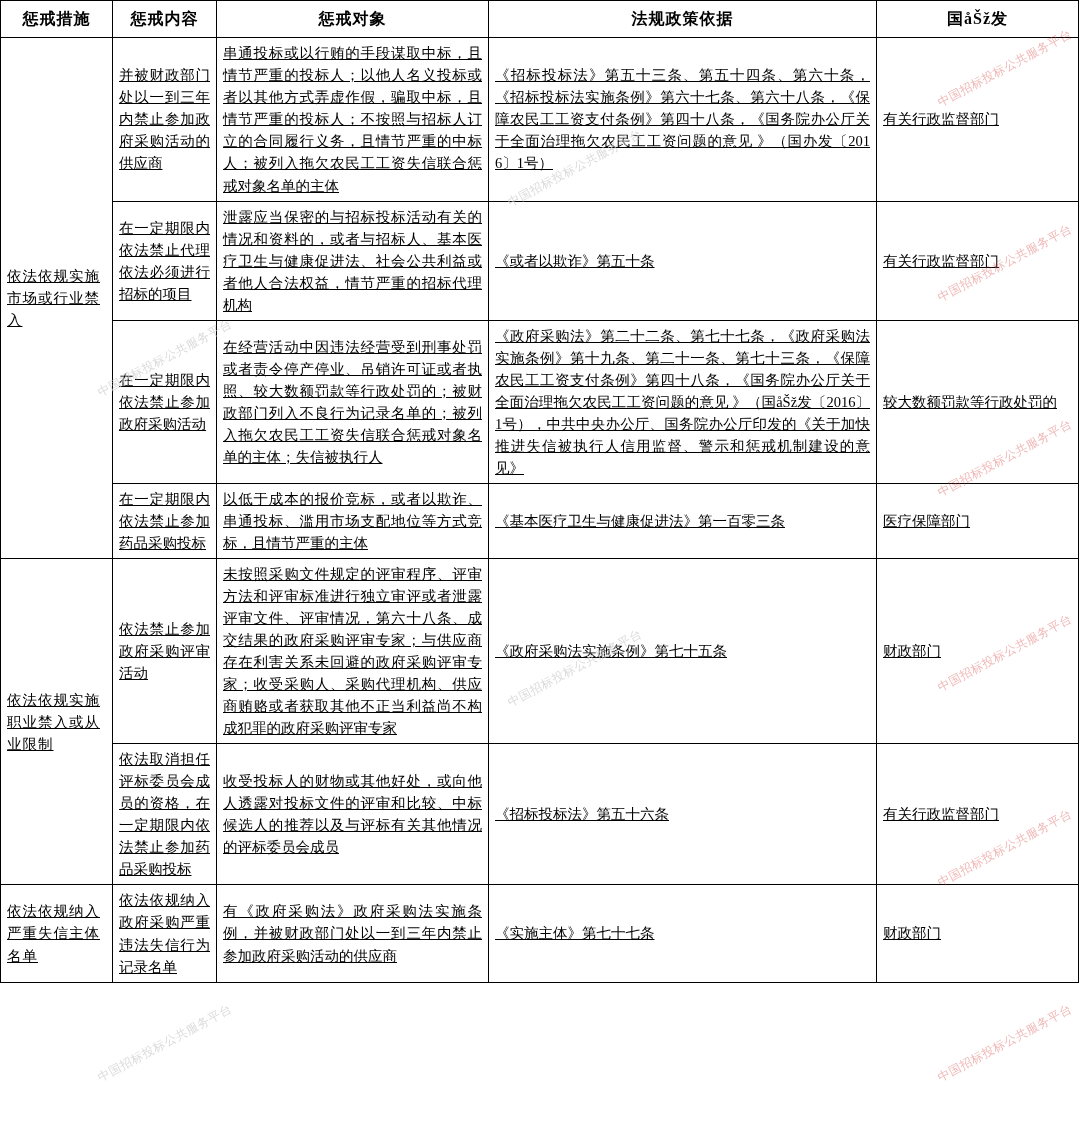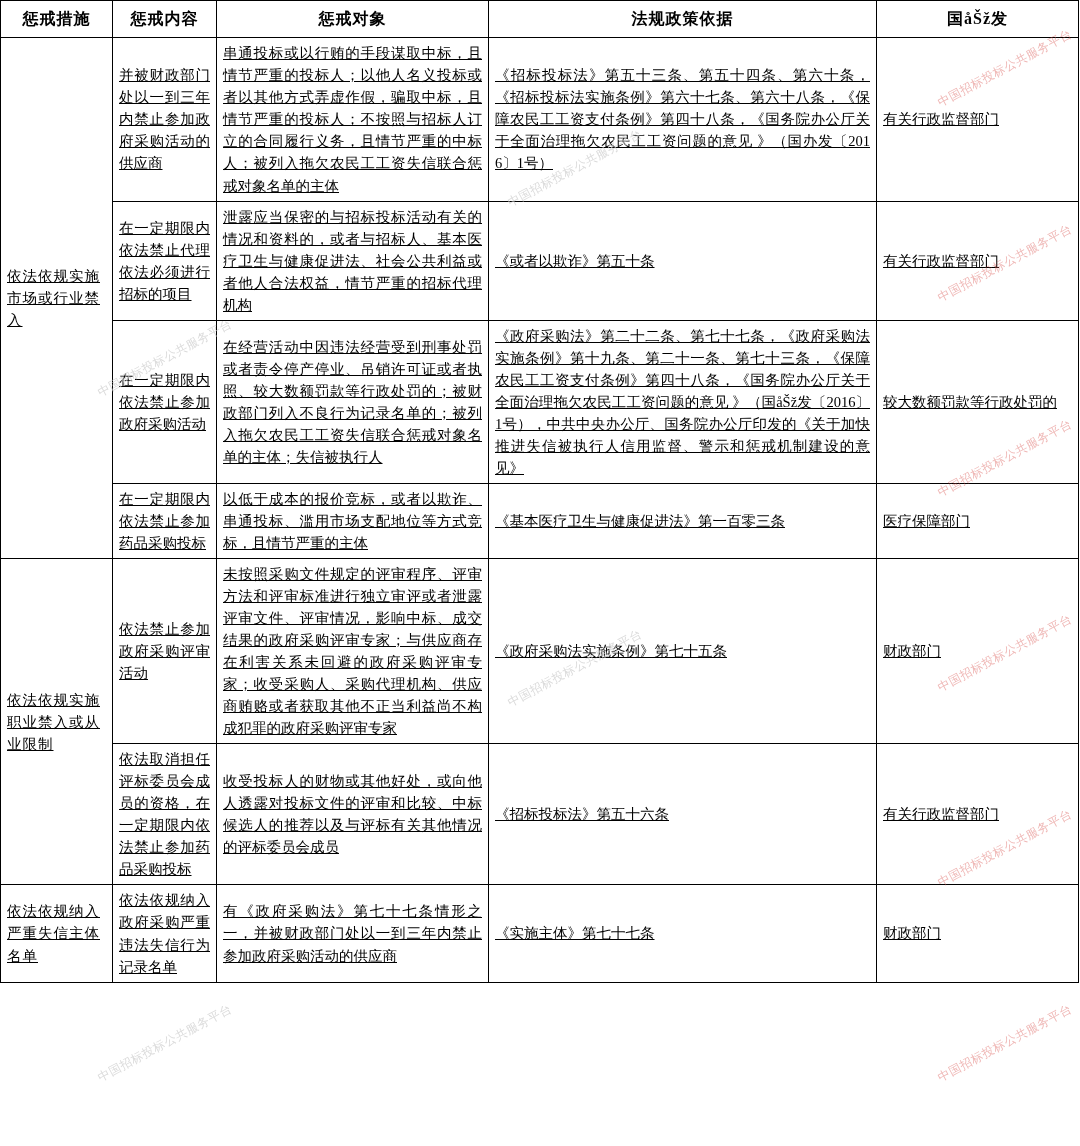--- a/index.html
+++ b/index.html
@@ -189,21 +189,21 @@
       </tr>
 
       <tr>
         <td class="col-measure" rowspan="2">
             <span class="cell-inner">依法依规实施职业禁入或从业限制</span>
           </td>
         <td class="col-content">
             <span class="cell-inner">依法禁止参加政府采购评审活动</span>
           </td>
         <td class="col-object">
-            <span class="cell-inner">未按照采购文件规定的评审程序、评审方法和评审标准进行独立审评或者泄露评审文件、评审情况，影响中标、成交结果的政府采购评审专家；与供应商存在利害关系未回避的政府采购评审专家；收受采购人、采购代理机构、供应商贿赂或者获取其他不正当利益尚不构成犯罪的政府采购评审专家</span>
+            <span class="cell-inner">未按照采购文件规定的评审程序、评审方法和评审标准进行独立审评或者泄露评审文件、评审情况，第六十八条、成交结果的政府采购评审专家；与供应商存在利害关系未回避的政府采购评审专家；收受采购人、采购代理机构、供应商贿赂或者获取其他不正当利益尚不构成犯罪的政府采购评审专家</span>
           </td>
         <td class="col-basis">
             <span class="cell-inner">《政府采购法实施条例》第七十五条</span>
           </td>
         <td class="col-subject">
             <span class="cell-inner">财政部门</span>
           </td>
       </tr>
       <tr>
         <td class="col-content">
@@ -221,21 +221,21 @@
       </tr>
 
       <tr>
         <td class="col-measure" rowspan="1">
             <span class="cell-inner">依法依规纳入严重失信主体名单</span>
           </td>
         <td class="col-content">
             <span class="cell-inner">依法依规纳入政府采购严重违法失信行为记录名单</span>
           </td>
         <td class="col-object">
-            <span class="cell-inner">有《政府采购法》第七十七条情形之一，并被财政部门处以一到三年内禁止参加政府采购活动的供应商</span>
+            <span class="cell-inner">有《政府采购法》政府采购法实施条例，并被财政部门处以一到三年内禁止参加政府采购活动的供应商</span>
           </td>
         <td class="col-basis">
             <span class="cell-inner">《实施主体》第七十七条</span>
           </td>
         <td class="col-subject">
             <span class="cell-inner">财政部门</span>
           </td>
       </tr>
 
     </tbody>

